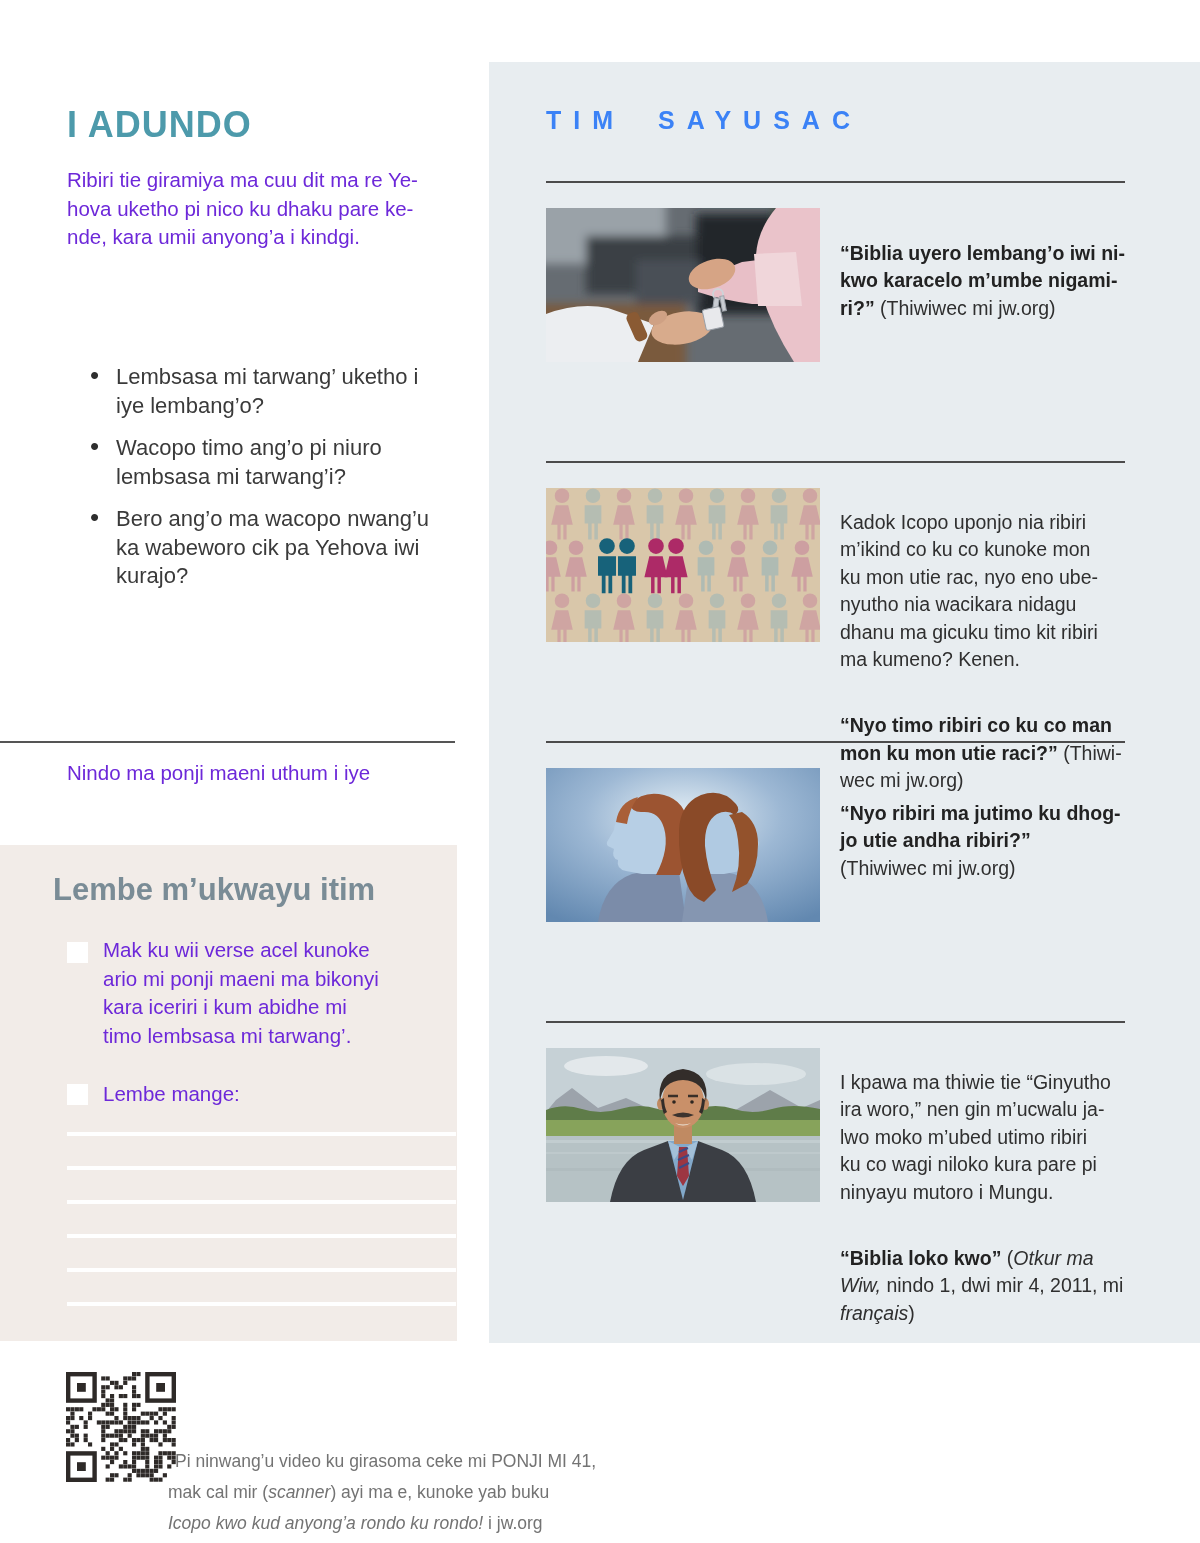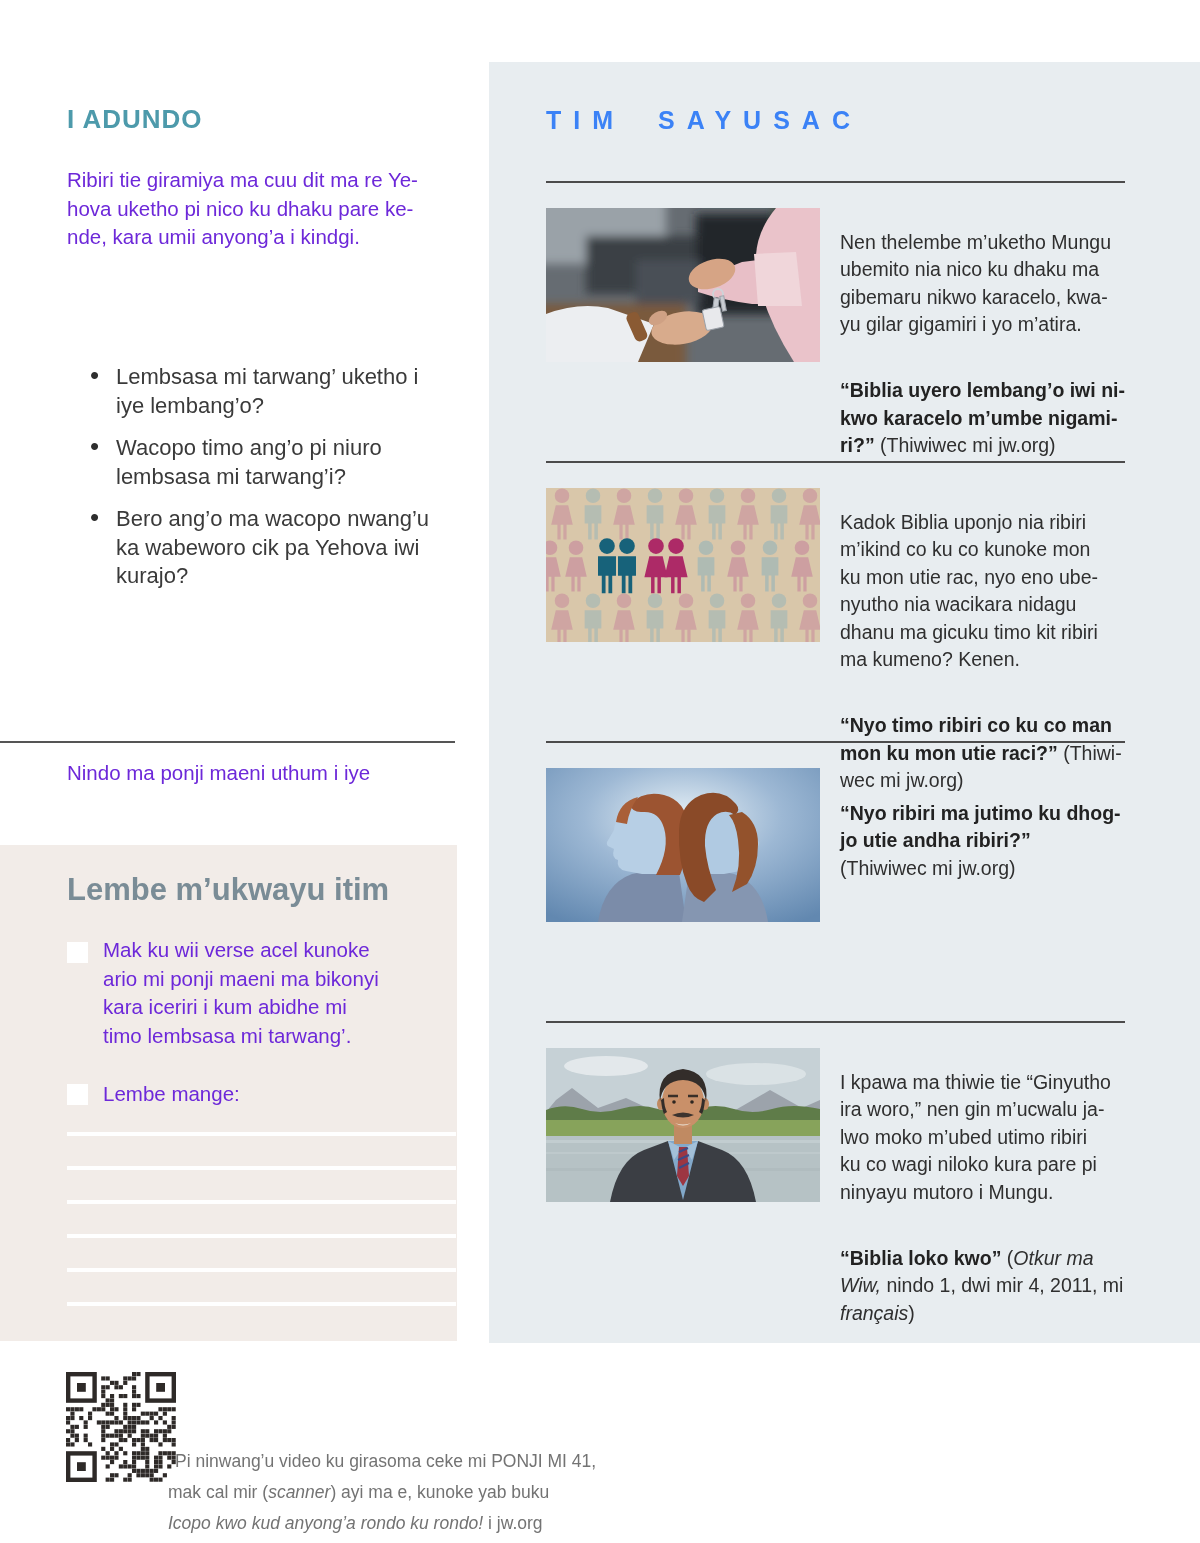--- a/index.html
+++ b/index.html
@@ -1,20 +1,20 @@
 <!DOCTYPE html>
 <html><head>
 <meta charset="utf-8">
 <style>
   html,body{margin:0;padding:0;background:#ffffff;}
   .page{position:relative;width:1200px;height:1543px;background:#ffffff;overflow:hidden;
         font-family:"Liberation Sans", sans-serif;color:#3a3a3a;}
   .abs{position:absolute;}
   
-  .h-teal{font-size:26px;font-weight:bold;letter-spacing:1px;color:#4D9AAB;}
+  .h-teal{font-size:36px;font-weight:bold;letter-spacing:1px;color:#4D9AAB;}
   .h-slate{font-size:31px;font-weight:bold;color:#7A8C96;}
   .body-text{font-size:20.5px;line-height:28.5px;color:#6d28d9;white-space:pre-line;}
   .bullets{list-style:none;margin:0;padding:0;}
   .bullets li{position:relative;padding-left:28px;margin-bottom:14px;
               font-size:22px;line-height:28.5px;white-space:pre-line;}
   .bullets li::before{content:"\2022";position:absolute;left:2px;top:-2px;font-size:26px;color:#2e2e2e;}
   .divider-left{left:0;top:741px;width:455px;height:2px;background:#555;}
   .notes-panel{left:0;top:845px;width:457px;height:496px;background:#F2ECE8;}
   .checkbox{width:21px;height:21px;background:#ffffff;}
   .answer-line{left:67px;width:389px;height:4px;background:#ffffff;}
@@ -56,21 +56,21 @@
 ka wabeworo cik pa Yehova iwi
 kurajo?</li>
   </ul>
 
   <div class="abs divider-left"></div>
 
   <p class="abs body-text" style="left:67px;top:759px;width:420px;margin:0;">Nindo ma ponji maeni uthum i iye</p>
 
   <div class="abs notes-panel"></div>
 
-  <h2 class="abs h-slate" style="left:67px;top:872px;margin:0;">Lembe m’ukwayu itim</h2>
+  <h2 class="abs h-slate" style="left:53px;top:872px;margin:0;">Lembe m’ukwayu itim</h2>
 
   <div class="abs checkbox" style="left:67px;top:942px;"></div>
   <p class="abs body-text" style="left:103px;top:936px;width:350px;margin:0;">Mak ku wii verse acel kunoke
 ario mi ponji maeni ma bikonyi
 kara iceriri i kum abidhe mi
 timo lembsasa mi tarwang’.</p>
 
   <div class="abs checkbox" style="left:67px;top:1084px;"></div>
   <p class="abs body-text" style="left:103px;top:1080px;width:350px;margin:0;">Lembe mange:</p>
 
@@ -112,24 +112,20 @@
       <ellipse cx="112" cy="110" rx="10" ry="6" fill="#cfa184" transform="rotate(-30 112 110)"></ellipse>
       <g fill="#c8ccd2" stroke="#9aa0a8" stroke-width="1">
         <circle cx="172" cy="86" r="5" fill="none" stroke="#cfd3d8" stroke-width="2"></circle>
         <rect x="167" y="90" width="5" height="18" transform="rotate(8 169 99)"></rect>
         <rect x="175" y="88" width="4" height="15" transform="rotate(-10 177 95)"></rect>
         <rect x="158" y="100" width="18" height="21" rx="2" fill="#e8e9ec" transform="rotate(-12 167 110)"></rect>
       </g>
     </svg>
   </div>
   <div class="abs entry-text" style="top:201px;">
-    <p>Nen thelembe m’uketho Mungu
-ubemito nia nico ku dhaku ma
-gibemaru nikwo karacelo, kwa-
-yu gilar gigamiri i yo m’atira.</p>
     <p class="quote"><span>“Biblia uyero lembang’o iwi ni-
 kwo karacelo m’umbe nigami-
 ri?”</span><span class="src"> (Thiwiwec mi jw.org)</span></p>
   </div>
 
   <div class="abs sep" style="top:461px;"></div>
   <div class="abs entry-img" style="top:488px;">
     <svg viewBox="0 0 274 154" aria-hidden="true">
       <rect width="274" height="154" fill="#d9c7aa"></rect>
       <defs>
@@ -172,21 +168,21 @@
         <use href="#pM" transform="translate(109,135) scale(1.35)" fill="#a0b7b7"></use>
         <use href="#pF" transform="translate(140,135) scale(1.35)" fill="#c9919e"></use>
         <use href="#pM" transform="translate(171,135) scale(1.35)" fill="#a0b7b7"></use>
         <use href="#pF" transform="translate(202,135) scale(1.35)" fill="#c9919e"></use>
         <use href="#pM" transform="translate(233,135) scale(1.35)" fill="#a0b7b7"></use>
         <use href="#pF" transform="translate(264,135) scale(1.35)" fill="#c9919e"></use>
       </g>
     </svg>
   </div>
   <div class="abs entry-text" style="top:481px;">
-    <p>Kadok Biblia uponjo nia ribiri
+    <p>Kadok Icopo uponjo nia ribiri
 m’ikind co ku co kunoke mon
 ku mon utie rac, nyo eno ube-
 nyutho nia wacikara nidagu
 dhanu ma gicuku timo kit ribiri
 ma kumeno? Kenen.</p>
     <p class="quote"><span>“Nyo timo ribiri co ku co man
 mon ku mon utie raci?”</span><span class="src"> (Thiwi-
 wec mi jw.org)</span></p>
   </div>
 

